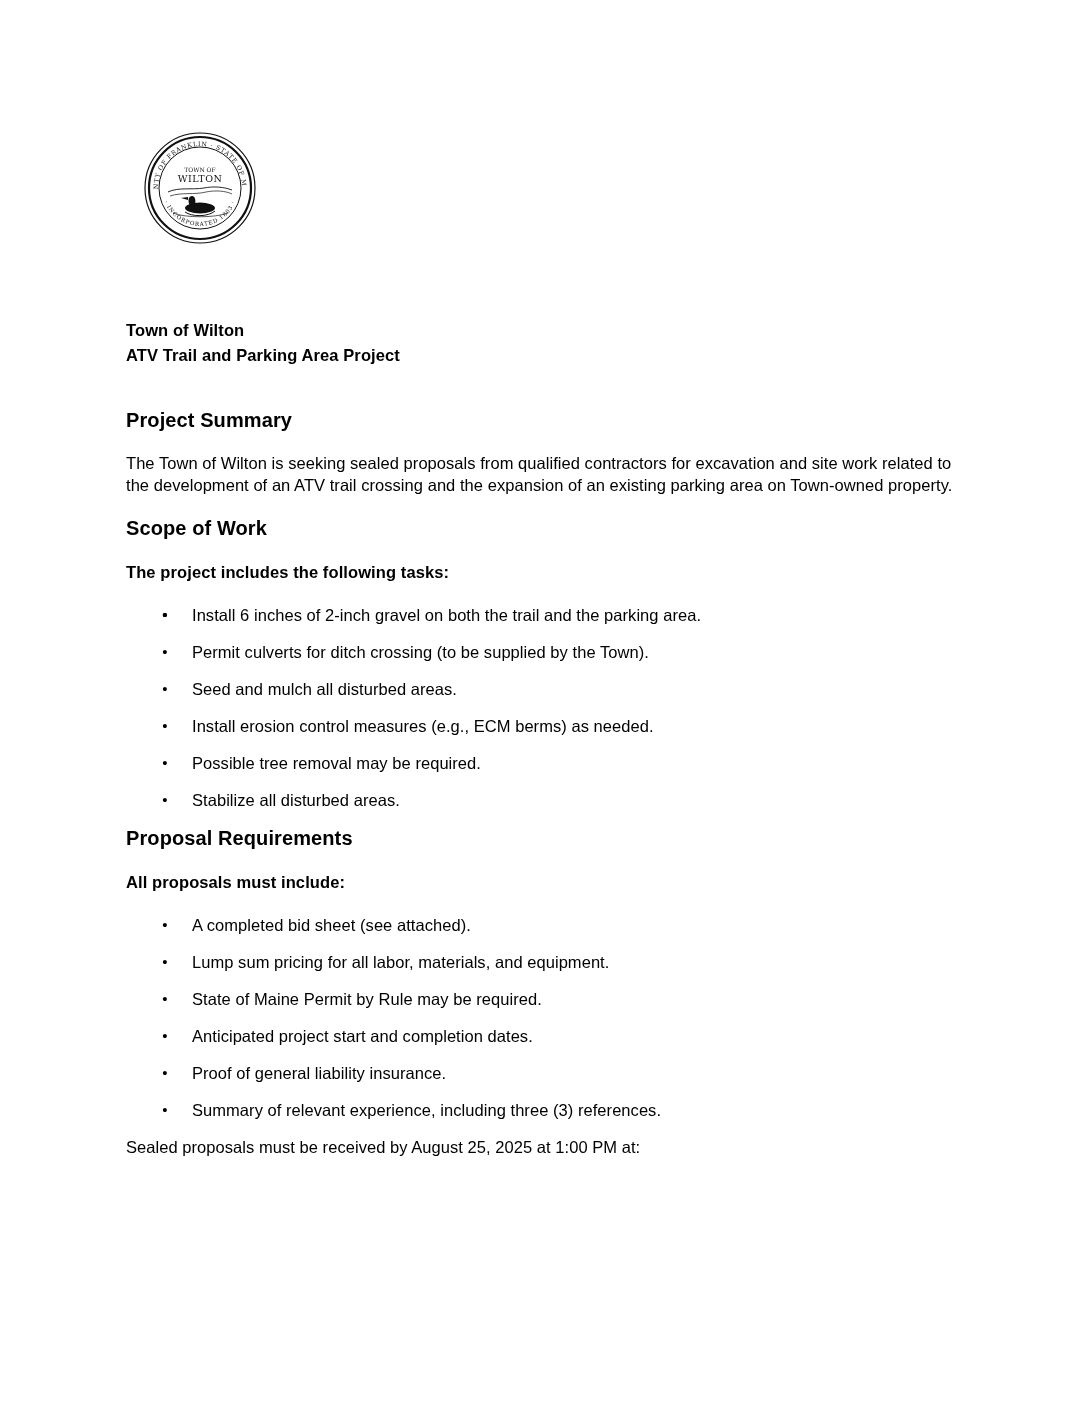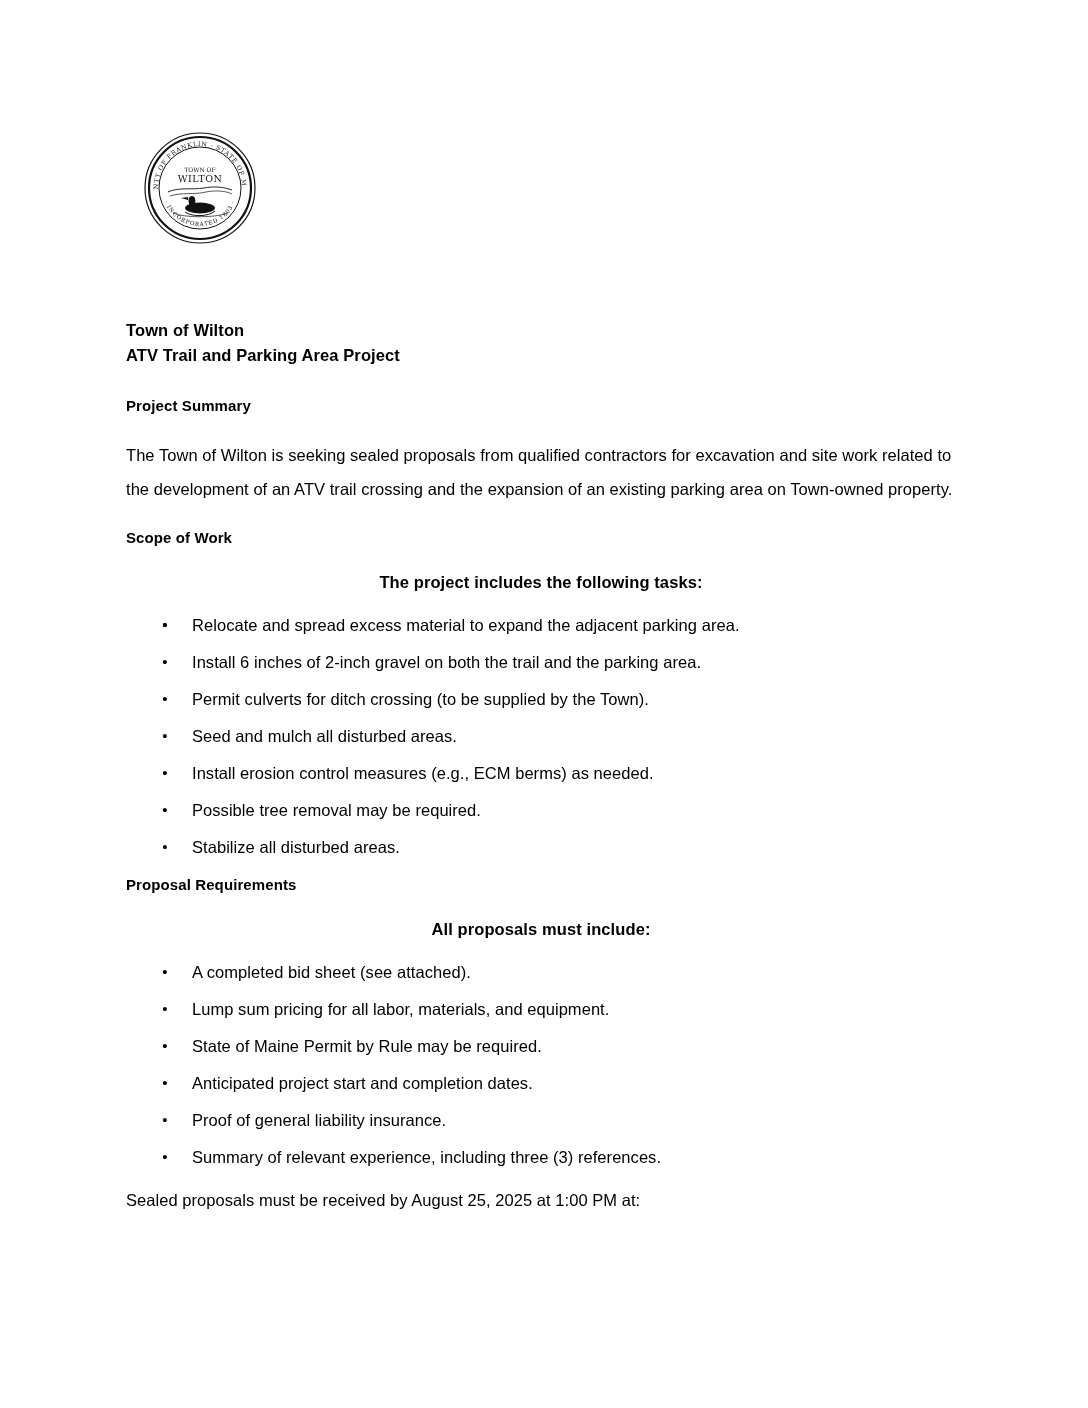--- a/index.html
+++ b/index.html
@@ -35,51 +35,50 @@
 
   
   .content {
     position: absolute;
     left: 126px;
     top: 318px;
     width: 830px;
   }
 
   .heading-group {
-    margin: 0 0 26px 0;
+    margin: 0 0 40px 0;
   }
   .heading-line {
     font-weight: bold;
     font-size: 16.5px;
     line-height: 25px;
     letter-spacing: 0.1px;
   }
 
   h2.section {
     font-weight: bold;
-    font-size: 15px;
+    font-size: 20px;
     line-height: 24px;
     margin: 0 0 20px 0;
     letter-spacing: 0.1px;
   }
 
   p.para {
     font-size: 16.5px;
-    line-height: 34px;
+    line-height: 22px;
     margin: 0 0 20px 0;
     letter-spacing: 0.05px;
   }
 
   p.subhead {
     font-weight: bold;
     font-size: 16.5px;
     line-height: 24px;
     margin: 0 0 20px 0;
     letter-spacing: 0.1px;
-    text-align: center;
   }
 
   ul.bullets {
     list-style: none;
     margin: 0 0 14px 0;
     padding: 0;
   }
   ul.bullets li {
     position: relative;
     font-size: 16.5px;
@@ -143,21 +142,20 @@
     <p class="para">The Town of Wilton is seeking sealed proposals from qualified contractors for excavation and site work related to the development of an ATV trail crossing and the expansion of an existing parking area on Town-owned property.</p>
 
     <h2 class="section">Scope of Work</h2>
     <p class="subhead">The project includes the following tasks:</p>
     <ul class="bullets">
       <li>
         <span class="bullet-dot">•</span>
       </li>
       <li>
         <span class="bullet-dot">•</span>
-        <span>Relocate and spread excess material to expand the adjacent parking area.</span>
       </li>
       <li>
         <span class="bullet-dot">•</span>
         <span>Install 6 inches of 2-inch gravel on both the trail and the parking area.</span>
       </li>
       <li>
         <span class="bullet-dot">•</span>
         <span>Permit culverts for ditch crossing (to be supplied by the Town).</span>
       </li>
       <li>

